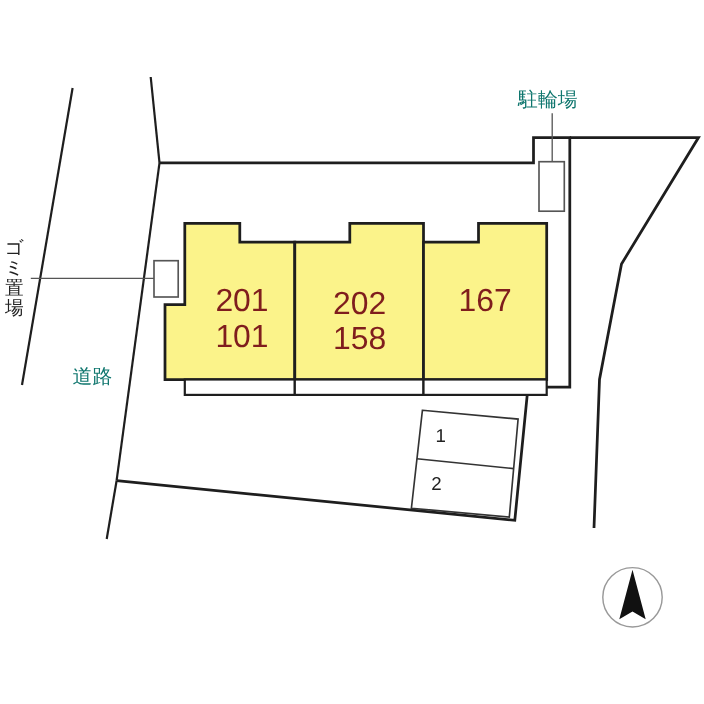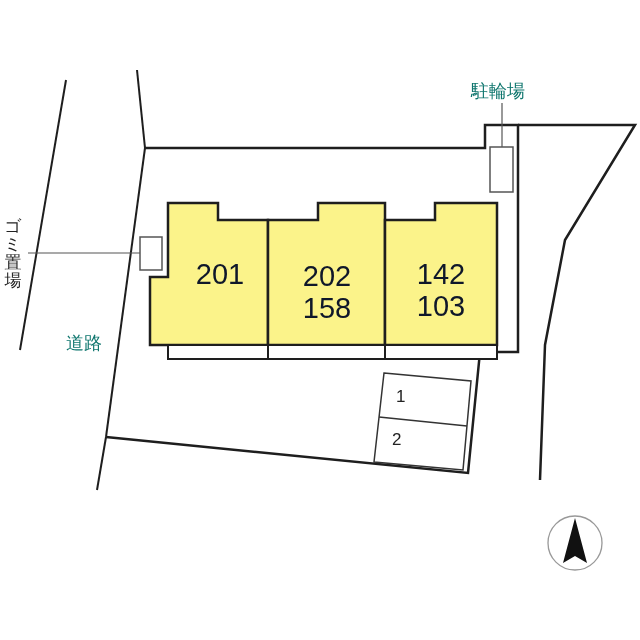--- a/index.html
+++ b/index.html
@@ -1,20 +1,20 @@
 <!DOCTYPE html>
 <html><head>
   <meta charset="utf-8">
   <style>
     html, body { margin:0; padding:0; background:#ffffff; }
     body { width:640px; height:640px; position:relative; overflow:hidden; font-family:"DejaVu Sans", sans-serif; }
     svg { position:absolute; left:0; top:0; }
     .lbl { position:absolute; color:#0f766e; font-size:18px; line-height:1; white-space:nowrap; }
     .vlbl { position:absolute; color:#222; font-size:17px; line-height:1.05; width:18px; text-align:center; }
-    .unit { position:absolute; text-align:center; color:#0f172a; font-family:"Liberation Sans", sans-serif; font-size:29px; line-height:32px; }
+    .unit { position:absolute; text-align:center; color:#7f1d1d; font-family:"Liberation Sans", sans-serif; font-size:29px; line-height:32px; }
     .slot { position:absolute; font-family:"Liberation Sans", sans-serif; font-size:17px; color:#222; }
   </style>
 </head>
 <body>
 
 <svg width="640" height="640" viewBox="0 0 640 640">
 
   <g stroke="#1e1e1e" stroke-width="2" fill="none">
     <line x1="66" y1="80" x2="20" y2="350"></line>
     <line x1="137" y1="70" x2="145" y2="148"></line>
@@ -62,24 +62,24 @@
 <div class="vlbl" style="left:4px;top:218px;">
   <div>ゴ</div>
   <div>ミ</div>
   <div>置</div>
   <div>場</div>
 </div>
 <div class="lbl" style="left:66px;top:318px;margin-top:16px;">道路</div>
 
 <div class="unit" style="left:175px;top:258px;width:90px;">
   <div>201</div>
+  <div>101</div>
 </div>
 <div class="unit" style="left:282px;top:260px;width:90px;">
   <div>202</div>
   <div>158</div>
 </div>
 <div class="unit" style="left:396px;top:258px;width:90px;">
-  <div>142</div>
-  <div>103</div>
+  <div>167</div>
 </div>
 
 <div class="slot" style="left:396px;top:387px;">1</div>
 <div class="slot" style="left:392px;top:430px;">2</div>
 
 </body></html>

